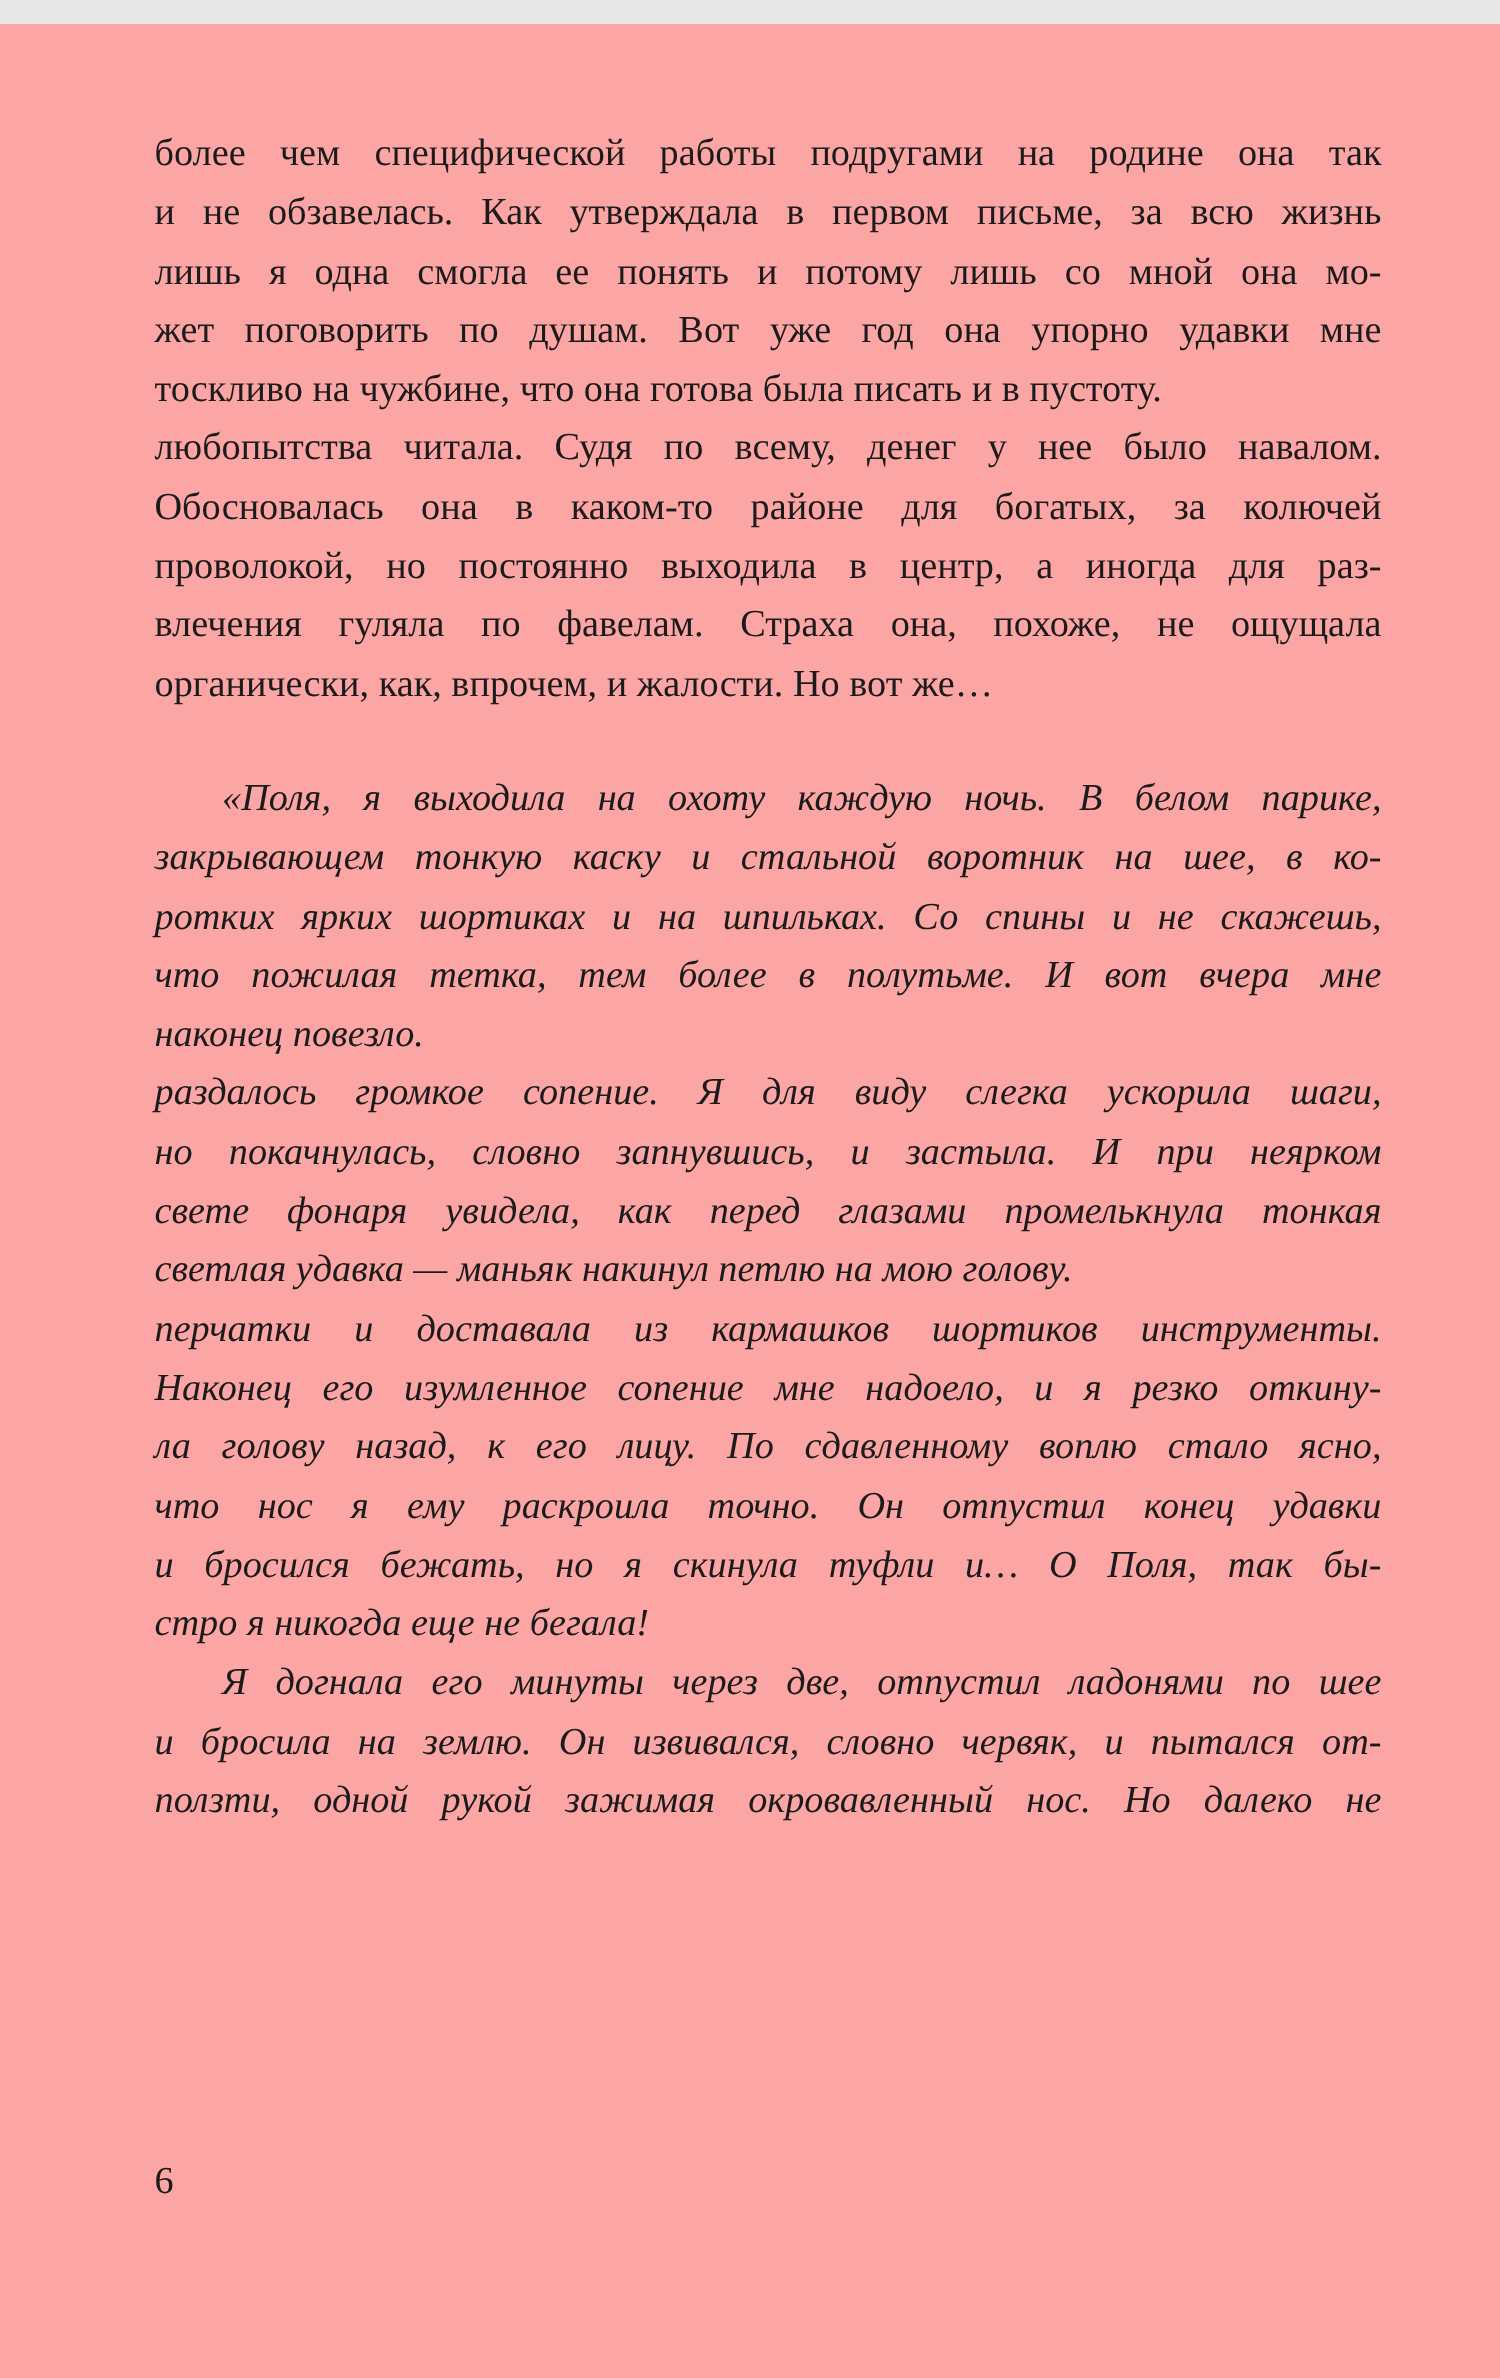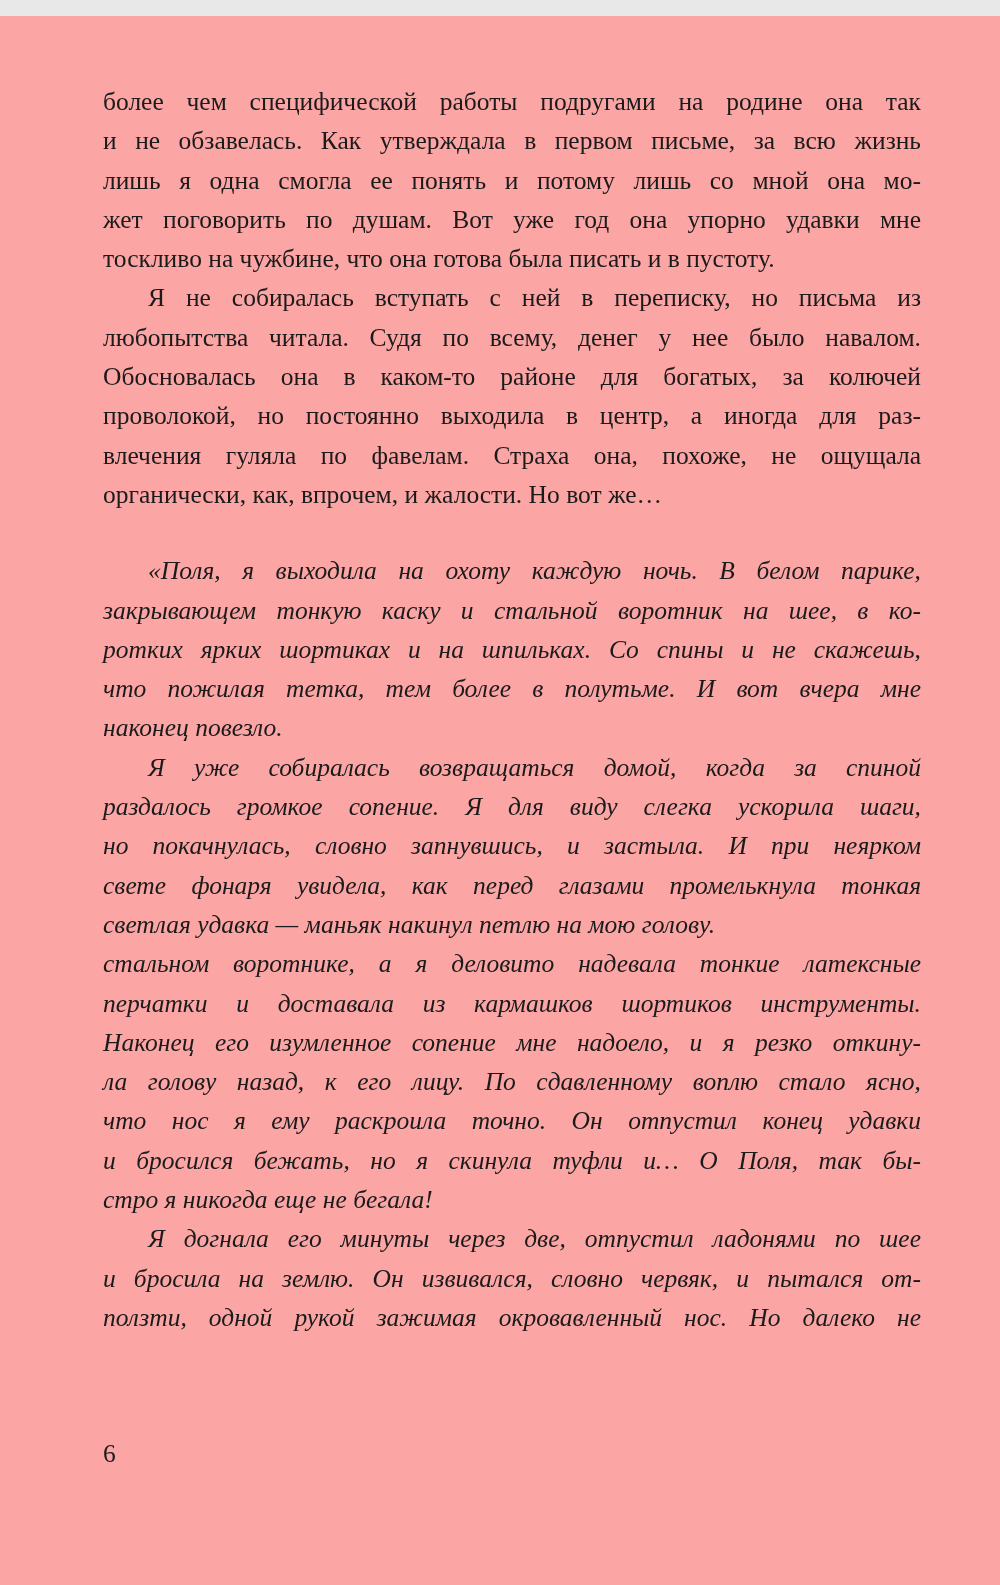--- a/index.html
+++ b/index.html
@@ -60,43 +60,40 @@
 <div class="page">
   <div class="text-block" id="text-block">
       <div class="para">
         <div class="line">более чем специфической работы подругами на родине она так</div>
         <div class="line">и не обзавелась. Как утверждала в первом письме, за всю жизнь</div>
         <div class="line">лишь я одна смогла ее понять и потому лишь со мной она мо-</div>
         <div class="line">жет поговорить по душам. Вот уже год она упорно удавки мне</div>
         <div class="line last">тоскливо на чужбине, что она готова была писать и в пустоту.</div>
       </div>
       <div class="para">
-        <div class="line indent">Я не собиралась вступать с ней в переписку, но письма из</div>
         <div class="line">любопытства читала. Судя по всему, денег у нее было навалом.</div>
         <div class="line">Обосновалась она в каком-то районе для богатых, за колючей</div>
         <div class="line">проволокой, но постоянно выходила в центр, а иногда для раз-</div>
         <div class="line">влечения гуляла по фавелам. Страха она, похоже, не ощущала</div>
         <div class="line last">органически, как, впрочем, и жалости. Но вот же…</div>
       </div>
       <div class="para italic space-before">
         <div class="line indent">«Поля, я выходила на охоту каждую ночь. В белом парике,</div>
         <div class="line">закрывающем тонкую каску и стальной воротник на шее, в ко-</div>
         <div class="line">ротких ярких шортиках и на шпильках. Со спины и не скажешь,</div>
         <div class="line">что пожилая тетка, тем более в полутьме. И вот вчера мне</div>
         <div class="line last">наконец повезло.</div>
       </div>
       <div class="para italic">
-        <div class="line indent">Я уже собиралась возвращаться домой, когда за спиной</div>
         <div class="line">раздалось громкое сопение. Я для виду слегка ускорила шаги,</div>
         <div class="line">но покачнулась, словно запнувшись, и застыла. И при неярком</div>
         <div class="line">свете фонаря увидела, как перед глазами промелькнула тонкая</div>
         <div class="line last">светлая удавка — маньяк накинул петлю на мою голову.</div>
       </div>
       <div class="para italic">
-        <div class="line">стальном воротнике, а я деловито надевала тонкие латексные</div>
         <div class="line">перчатки и доставала из кармашков шортиков инструменты.</div>
         <div class="line">Наконец его изумленное сопение мне надоело, и я резко откину-</div>
         <div class="line">ла голову назад, к его лицу. По сдавленному воплю стало ясно,</div>
         <div class="line">что нос я ему раскроила точно. Он отпустил конец удавки</div>
         <div class="line">и бросился бежать, но я скинула туфли и… О Поля, так бы-</div>
         <div class="line last">стро я никогда еще не бегала!</div>
       </div>
       <div class="para italic">
         <div class="line indent">Я догнала его минуты через две, отпустил ладонями по шее</div>
         <div class="line">и бросила на землю. Он извивался, словно червяк, и пытался от-</div>

